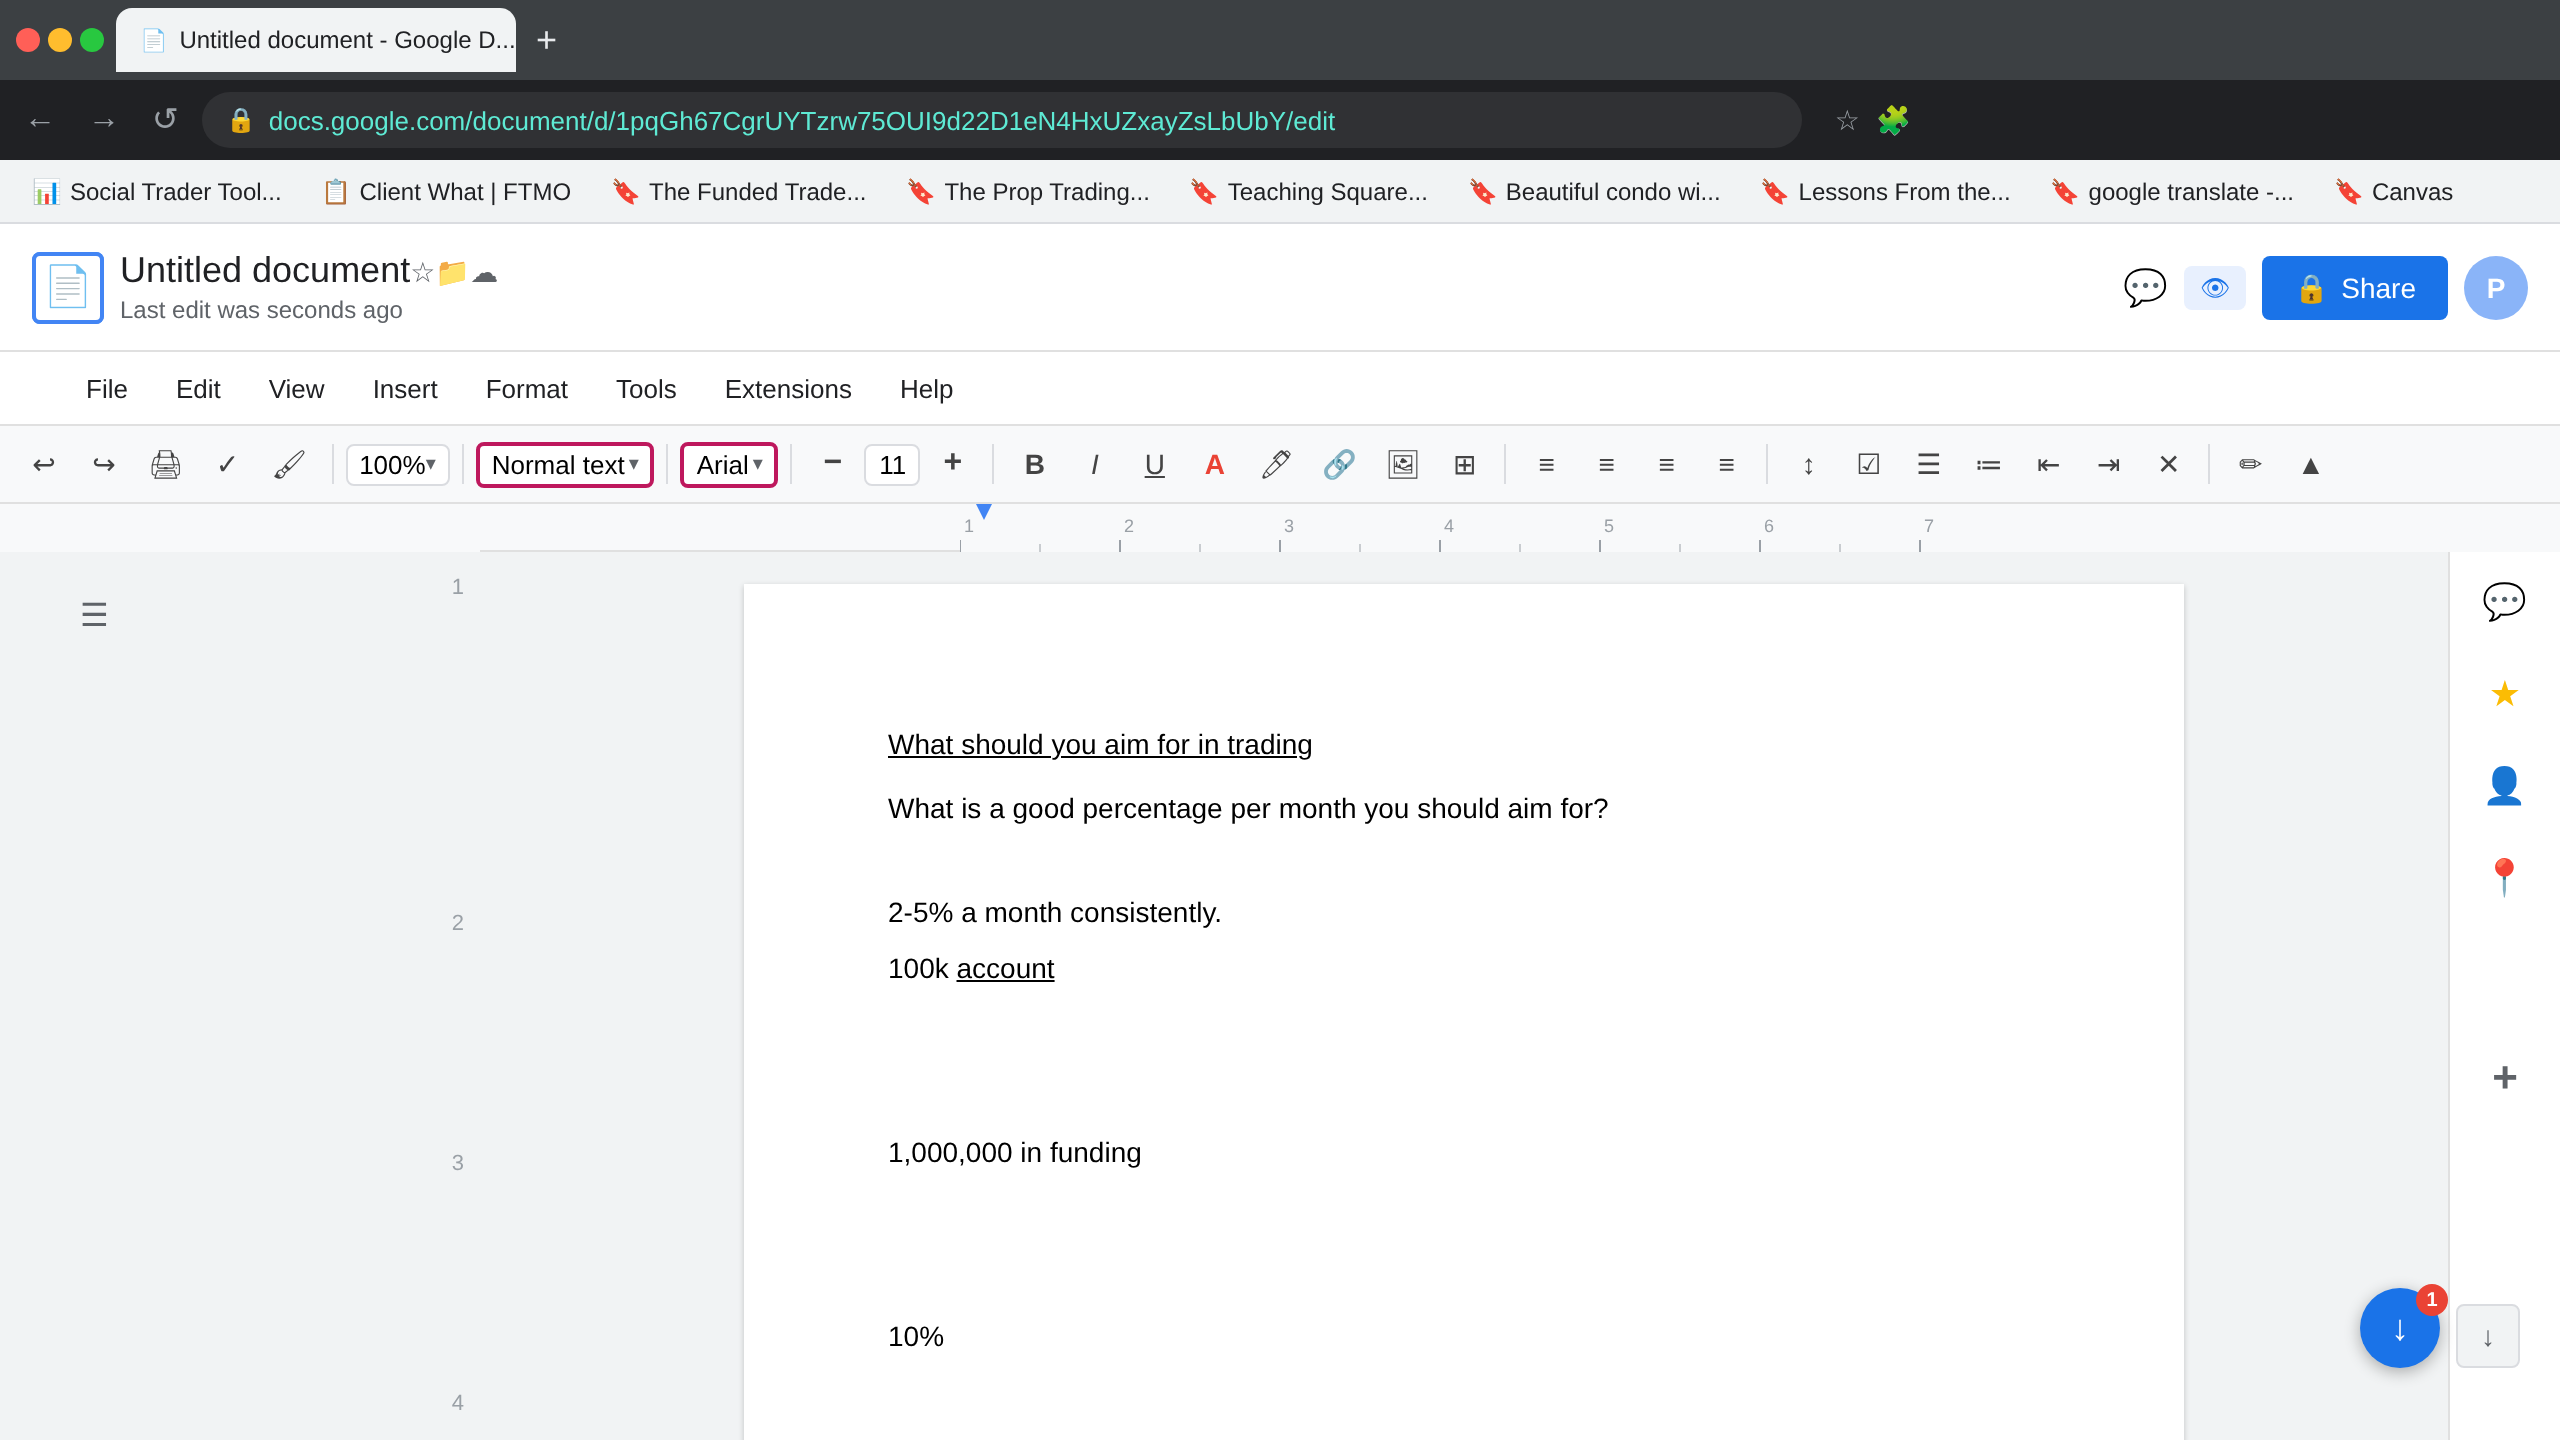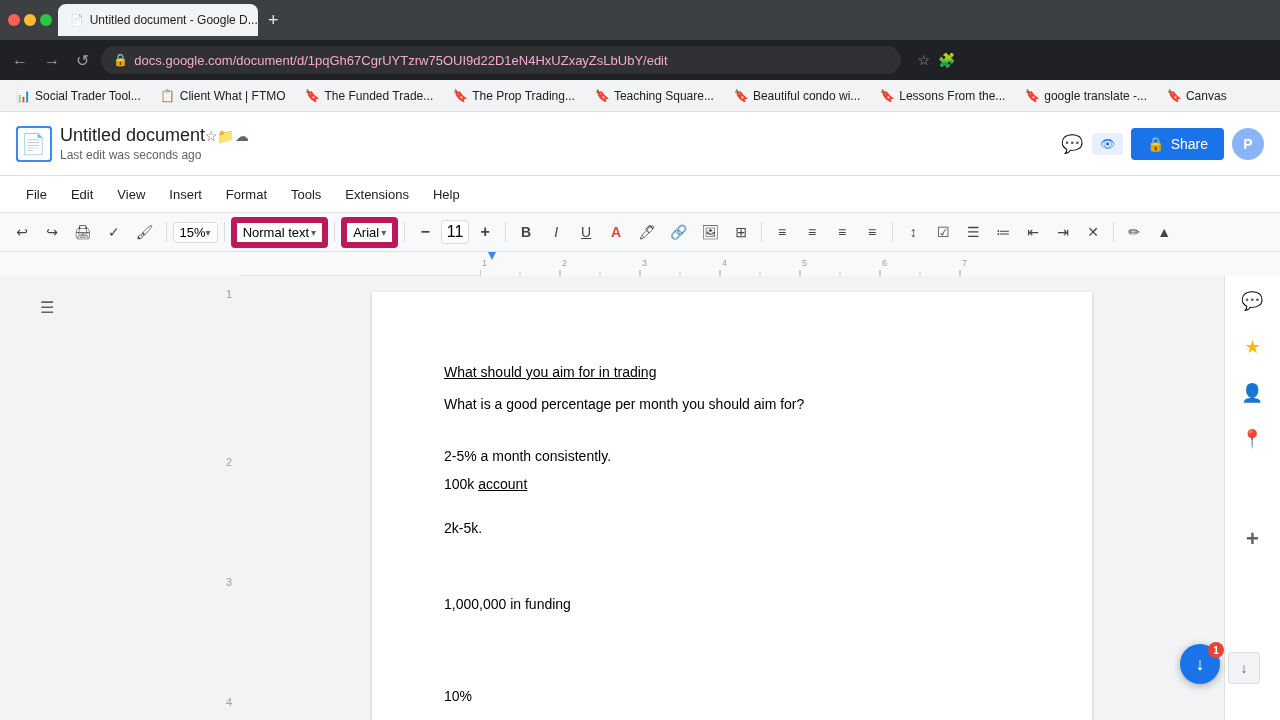--- a/index.html
+++ b/index.html
@@ -14,49 +14,49 @@
     .dot-green { background: #28c840; }
     .tab-bar { display: flex; align-items: center; flex: 1; gap: 2px; overflow: hidden; }
     .tab { background: #5f6368; color: #e8eaed; padding: 6px 12px; border-radius: 8px 8px 0 0; font-size: 12px; display: flex; align-items: center; gap: 6px; height: 32px; white-space: nowrap; overflow: hidden; max-width: 200px; }
     .tab.active { background: #f1f3f4; color: #202124; }
     .new-tab-btn { color: #e8eaed; font-size: 18px; padding: 4px 8px; cursor: pointer; }
 
     
     .url-bar-row { background: #202124; height: 40px; display: flex; align-items: center; padding: 0 8px; gap: 8px; }
     .nav-btn { color: #9aa0a6; font-size: 16px; cursor: pointer; padding: 4px; }
     .url-bar { background: #303134; border-radius: 20px; flex: 1; height: 28px; display: flex; align-items: center; padding: 0 12px; gap: 6px; max-width: 800px; }
-    .url-text { color: #f9a8d4; font-size: 13px; }
+    .url-text { color: #5eead4; font-size: 13px; }
     .url-icons { display: flex; gap: 8px; margin-left: 8px; }
     .url-icon { color: #9aa0a6; font-size: 14px; }
 
     
     .bookmarks-bar { background: #f1f3f4; height: 32px; display: flex; align-items: center; padding: 0 8px; gap: 4px; overflow: hidden; border-bottom: 1px solid #dadce0; }
     .bookmark { display: flex; align-items: center; gap: 4px; padding: 4px 8px; border-radius: 4px; cursor: pointer; white-space: nowrap; font-size: 12px; color: #202124; }
     .bm-icon { font-size: 12px; }
 
     
     .docs-header { background: white; height: 64px; display: flex; align-items: center; padding: 0 16px; gap: 8px; border-bottom: 1px solid #e0e0e0; }
     .docs-logo { width: 36px; height: 36px; background: #4285f4; border-radius: 4px; display: flex; align-items: center; justify-content: center; color: white; font-size: 18px; font-weight: bold; flex-shrink: 0; }
     .docs-title-area { display: flex; flex-direction: column; gap: 2px; flex: 1; }
     .docs-title { font-size: 18px; color: #202124; font-weight: normal; }
     .title-icon { color: #5f6368; font-size: 14px; cursor: pointer; }
     .docs-header-right { display: flex; align-items: center; gap: 8px; }
     .comment-btn { color: #5f6368; font-size: 18px; cursor: pointer; }
     .share-btn { background: #1a73e8; color: white; border: none; border-radius: 4px; padding: 8px 16px; font-size: 14px; cursor: pointer; display: flex; align-items: center; gap: 6px; font-weight: 500; }
     .avatar { width: 32px; height: 32px; border-radius: 50%; background: #8ab4f8; display: flex; align-items: center; justify-content: center; color: white; font-weight: bold; font-size: 14px; cursor: pointer; }
 
     
-    .menu-bar { background: white; height: 36px; display: flex; align-items: center; padding: 0 16px; gap: 4px; }
+    .menu-bar { background: white; height: 36px; display: flex; align-items: center; padding: 0 33px; gap: 4px; }
     .menu-item { padding: 4px 10px; border-radius: 4px; cursor: pointer; font-size: 13px; color: #202124; }
 
     
     .toolbar { background: #f8f9fa; height: 40px; display: flex; align-items: center; padding: 0 8px; gap: 2px; border-top: 1px solid #e0e0e0; border-bottom: 1px solid #e0e0e0; }
     .toolbar-btn { padding: 4px 6px; border-radius: 4px; cursor: pointer; color: #444; font-size: 14px; display: flex; align-items: center; justify-content: center; min-width: 28px; height: 28px; }
     .toolbar-separator { width: 1px; background: #dadce0; height: 20px; margin: 0 4px; }
-    .font-select-wrap { display: flex; align-items: center; background: white; border: 6px solid #be185d; border-radius: 4px; padding: 2px 6px; gap: 2px; }
+    .font-select-wrap { display: flex; align-items: center; background: white; border: 2px solid #be185d; border-radius: 4px; padding: 2px 6px; gap: 2px; }
     .font-size-wrap { display: flex; align-items: center; border: 1px solid #dadce0; border-radius: 4px; padding: 2px 4px; gap: 2px; background: white; }
     .zoom-wrap { display: flex; align-items: center; border: 1px solid #dadce0; border-radius: 4px; padding: 2px 6px; background: white; font-size: 13px; }
     .toolbar-bold { font-weight: bold; }
     .toolbar-italic { font-style: italic; }
     .toolbar-underline { text-decoration: underline; }
 
     
     .ruler-area { display: flex; background: #f8f9fa; border-bottom: 1px solid #e0e0e0; height: 24px; align-items: center; position: relative; }
     .ruler { flex: 1; height: 24px; background: #f8f9fa; position: relative; overflow: hidden; margin-left: 240px; }
     .ruler-svg { width: 100%; height: 24px; }
@@ -183,37 +183,37 @@
 </div>
 
 <div class="toolbar">
   <div class="toolbar-btn">↩</div>
   <div class="toolbar-btn">↪</div>
   <div class="toolbar-btn">🖨</div>
   <div class="toolbar-btn">✓</div>
   <div class="toolbar-btn">🖌</div>
   <div class="toolbar-separator"></div>
   <div class="zoom-wrap">
-    <span>15%</span>
+    <span>100%</span>
     <span style="font-size:10px;color:#5f6368;">▾</span>
   </div>
   <div class="toolbar-separator"></div>
   <div class="font-select-wrap">
     <span style="font-size:13px;">Normal text</span>
     <span style="font-size:10px;color:#5f6368;">▾</span>
   </div>
   <div class="toolbar-separator"></div>
   <div class="font-select-wrap">
     <span style="font-size:13px;">Arial</span>
     <span style="font-size:10px;color:#5f6368;">▾</span>
   </div>
   <div class="toolbar-separator"></div>
   <div class="toolbar-btn" style="font-size:16px;font-weight:bold;">−</div>
   <div class="font-size-wrap">
-    <span style="font-size:16px;min-width:18px;text-align:center;">11</span>
+    <span style="font-size:13px;min-width:18px;text-align:center;">11</span>
   </div>
   <div class="toolbar-btn" style="font-size:16px;font-weight:bold;">+</div>
   <div class="toolbar-separator"></div>
   <div class="toolbar-btn toolbar-bold">B</div>
   <div class="toolbar-btn toolbar-italic">I</div>
   <div class="toolbar-btn toolbar-underline">U</div>
   <div class="toolbar-btn" style="font-weight:bold;color:#ea4335;">A</div>
   <div class="toolbar-btn">🖊</div>
   <div class="toolbar-btn">🔗</div>
   <div class="toolbar-btn">🖼</div>
@@ -286,21 +286,20 @@
 
       <div class="doc-para">What is a good percentage per month you should aim for?</div>
 
       <div style="height:24px;"></div>
 
       <div class="doc-para">2-5% a month consistently.</div>
       <div class="doc-para">100k <span class="doc-underline">account</span></div>
 
       <div style="height:16px;"></div>
 
-      <div class="doc-para">2k-5k.</div>
 
       <div style="height:48px;"></div>
 
       <div class="doc-para">1,000,000 in funding</div>
 
       <div style="height:64px;"></div>
 
       <div class="doc-para">10%</div>
     </div>
   </div>

